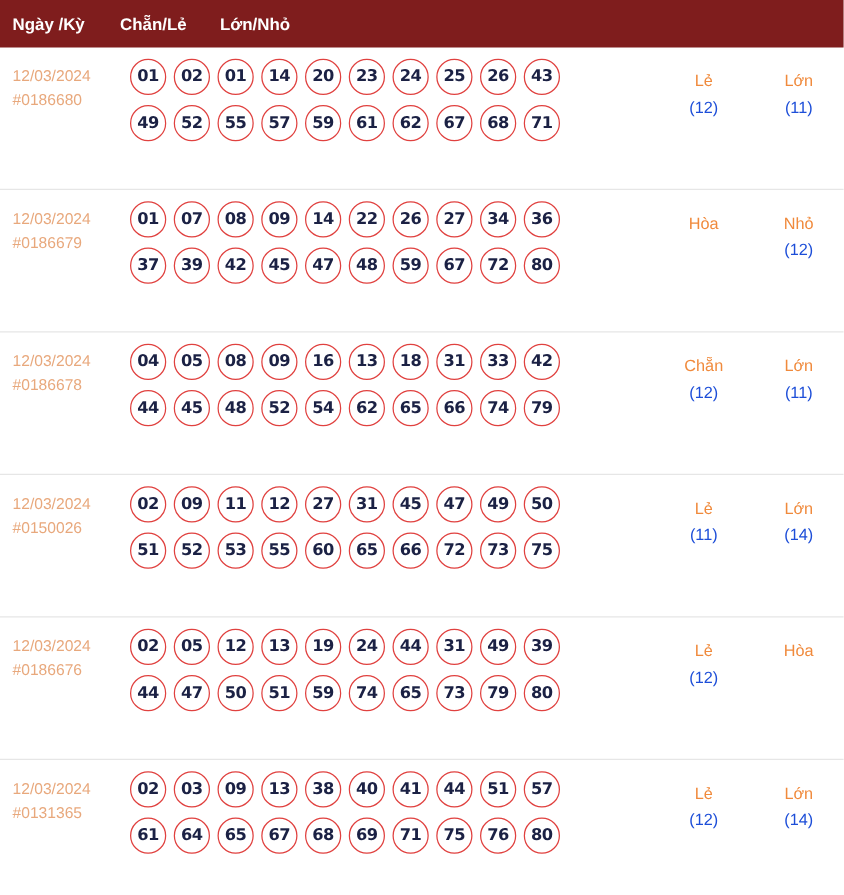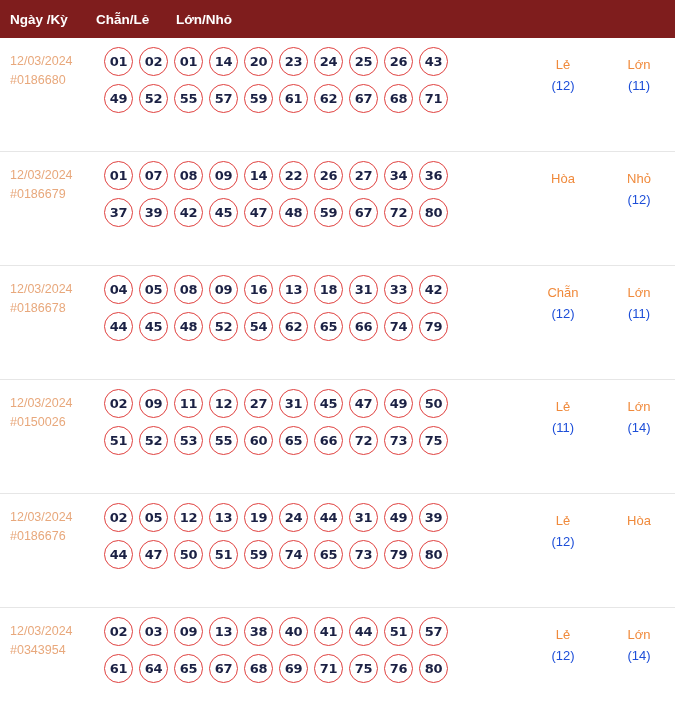--- a/index.html
+++ b/index.html
@@ -296,21 +296,21 @@
           <span class="tag-count">(12)</span>
         </div>
         <div class="cell-bs">
           <span class="tag-label">Hòa</span>
           <span class="tag-count"></span>
         </div>
       </div>
       <div class="row">
         <div class="cell-date">
           <div>12/03/2024</div>
-          <div>#0343954</div>
+          <div>#0131365</div>
         </div>
         <div class="cell-result">
           <div class="balls">
             <div class="ball">02</div>
             <div class="ball">03</div>
             <div class="ball">09</div>
             <div class="ball">13</div>
             <div class="ball">38</div>
             <div class="ball">40</div>
             <div class="ball">41</div>

